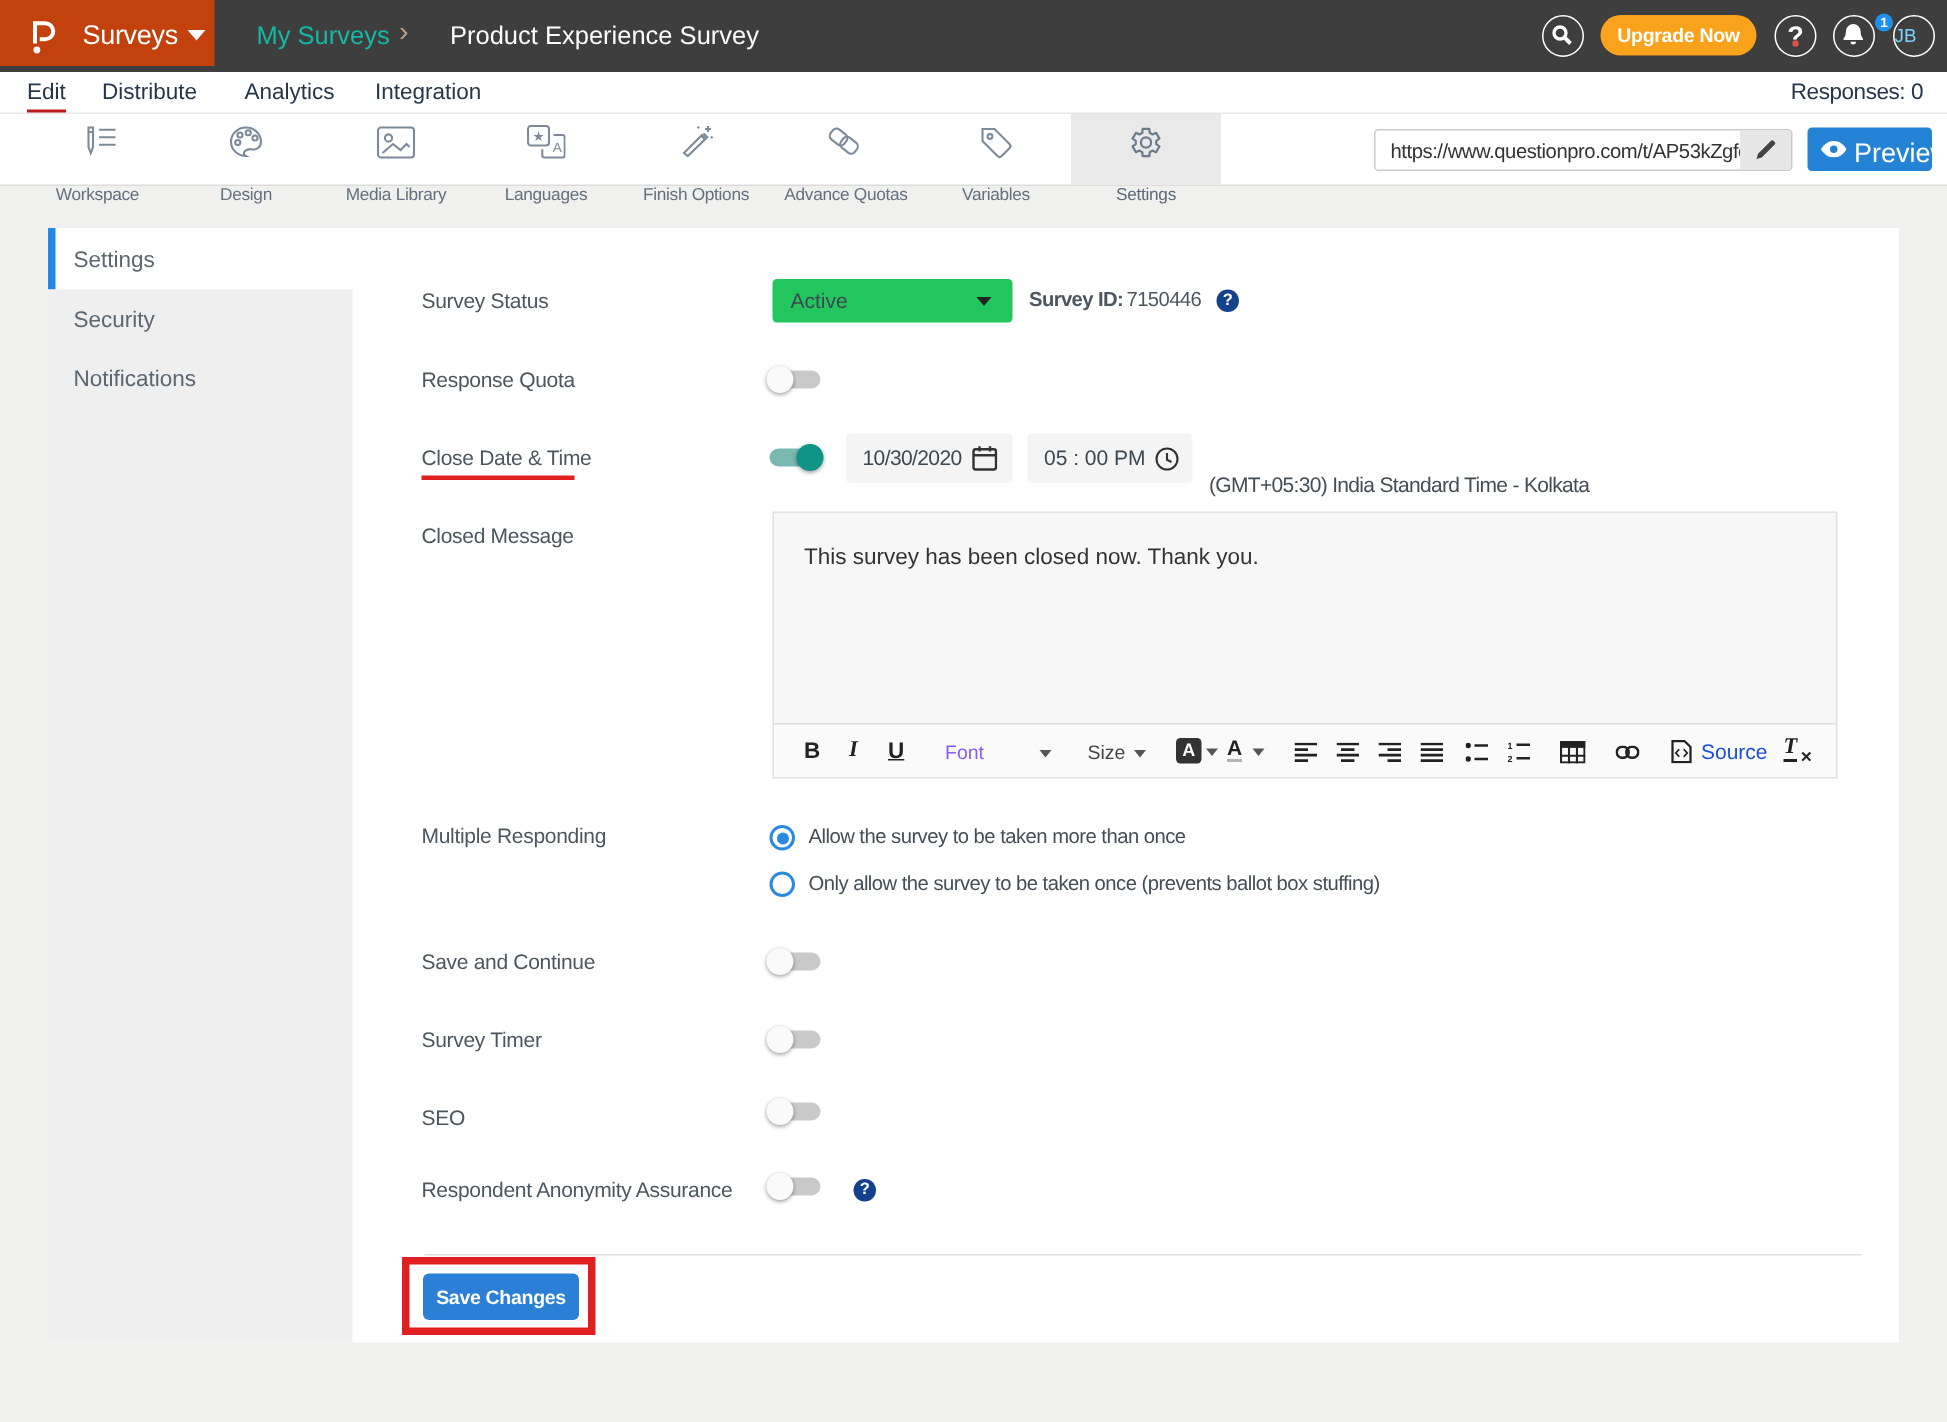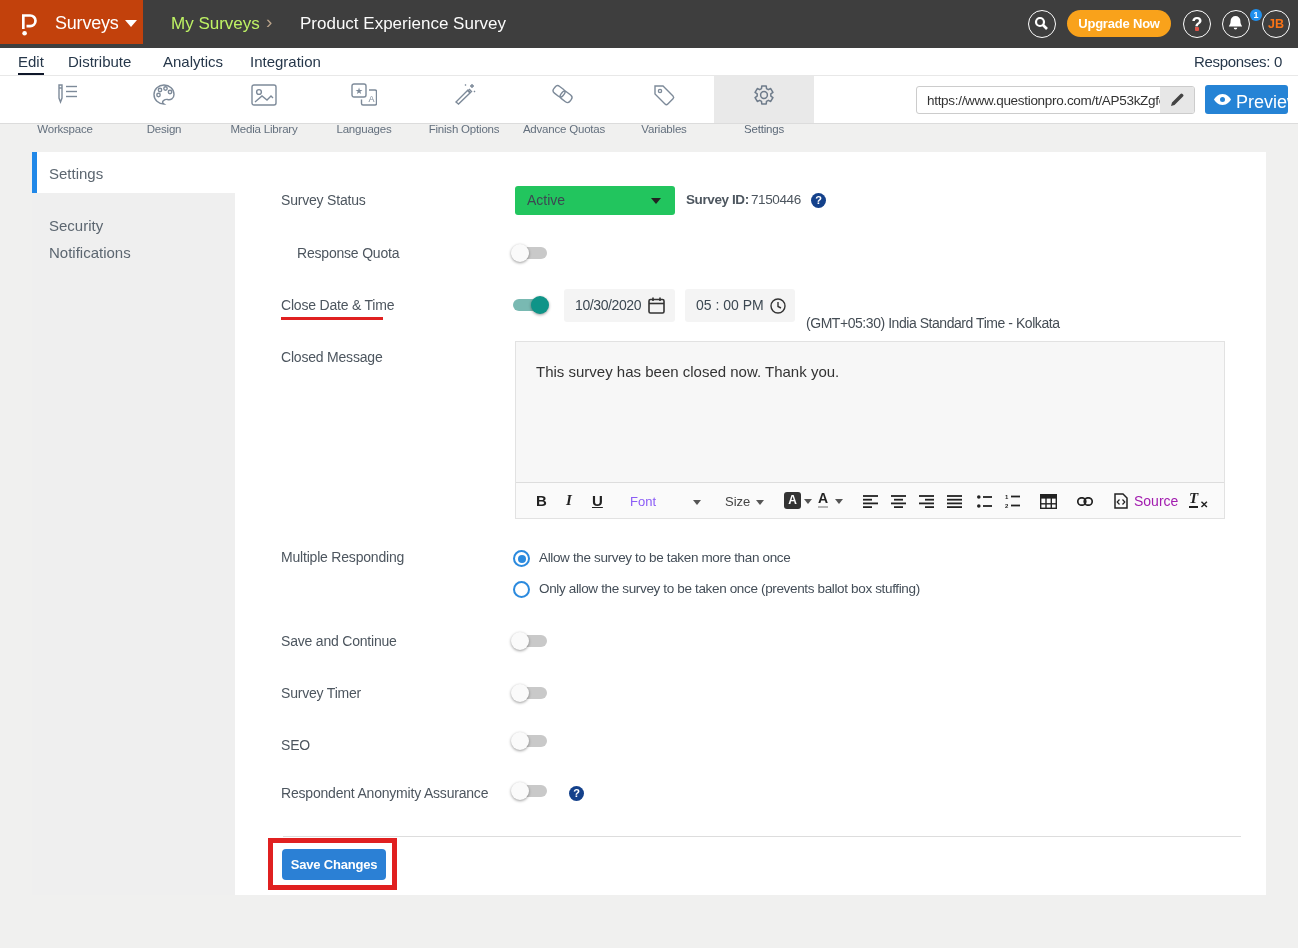--- a/index.html
+++ b/index.html
@@ -40,44 +40,44 @@
 
   <div id="topbar">
     <div id="logoblk">
       <svg width="16" height="23" viewBox="0 0 16 23" style="position:absolute;left:22px;top:13px;">
         <path d="M1.3 16 V2.5 H8.2 a5.3 5.3 0 0 1 0 10.6 H4.5" fill="none" stroke="#fff" stroke-width="2.7"></path>
         <circle cx="2.6" cy="20.3" r="2.3" fill="#fff"></circle>
       </svg>
       <span style="position:absolute;left:55px;top:13px;font-size:18px;color:#fff;letter-spacing:-0.2px;">Surveys</span>
       <span style="position:absolute;left:125px;top:20px;width:0;height:0;border-left:6px solid transparent;border-right:6px solid transparent;border-top:7px solid #fff;"></span>
     </div>
-    <span style="position:absolute;left:171px;top:14px;font-size:17px;color:#bef264;">My Surveys</span>
+    <span style="position:absolute;left:171px;top:14px;font-size:17px;color:#14b8a6;">My Surveys</span>
     <span style="position:absolute;left:266px;top:11px;font-size:19px;color:#b9a38a;">›</span>
     <span style="position:absolute;left:300px;top:14px;font-size:17px;color:#fbfbfb;">Product Experience Survey</span>
     <div class="circbtn" style="left:1028px;">
       <svg width="15" height="15" viewBox="0 0 15 15" style="position:absolute;left:5px;top:5px;">
         <circle cx="6" cy="6" r="4" fill="none" stroke="#fff" stroke-width="2.2"></circle>
         <line x1="9" y1="9" x2="13" y2="13" stroke="#fff" stroke-width="2.6"></line>
       </svg>
     </div>
     <div style="position:absolute;left:1067px;top:10px;width:104px;height:27px;background:#f9a21b;border-radius:14px;color:#fff;font-size:13px;font-weight:bold;text-align:center;line-height:27px;letter-spacing:-0.2px;">Upgrade Now</div>
     <div class="circbtn" style="left:1183px;color:#fff;font-size:18px;font-weight:bold;text-align:center;line-height:26px;">?</div>
     <div style="position:absolute;left:1195.4px;top:26.6px;width:4px;height:4px;background:#e05348;border-radius:1px;"></div>
     <div class="circbtn" style="left:1222px;">
       <svg width="17" height="17" viewBox="0 0 17 17" style="position:absolute;left:4px;top:4px;">
         <path d="M8.5 1 a4.9 4.9 0 0 1 4.9 4.9 c0 3.6 1.7 4.7 1.7 5.3 c0 .3 -.2 .4 -.5 .4 H2.4 c-.3 0 -.5 -.1 -.5 -.4 c0 -.6 1.7 -1.7 1.7 -5.3 A4.9 4.9 0 0 1 8.5 1 z" fill="#fff"></path>
         <path d="M6.7 12.8 a1.8 1.8 0 0 0 3.6 0 z" fill="#fff"></path>
       </svg>
     </div>
     <div style="position:absolute;left:1250px;top:9px;width:12px;height:12px;border-radius:50%;background:#2090ee;color:#fff;font-size:9px;font-weight:bold;text-align:center;line-height:12px;">1</div>
-    <div class="circbtn" style="left:1262px;color:#f97316;font-size:12.5px;font-weight:bold;text-align:center;line-height:26px;">JB</div>
+    <div class="circbtn" style="left:1262px;color:#7dd3fc;font-size:12.5px;font-weight:normal;line-height:26px;">JB</div>
   </div>
 
   <div id="navrow">
-    <span class="navitem" style="left:18px; border-bottom:2px solid #0f172a; padding-bottom:3px;">Edit</span>
+    <span class="navitem" style="left:18px; border-bottom:2px solid #b91c1c; padding-bottom:3px;">Edit</span>
     <span class="navitem" style="left:68px;">Distribute</span>
     <span class="navitem" style="left:163px;">Analytics</span>
     <span class="navitem" style="left:250px;">Integration</span>
     <span class="navitem" style="right:16px;letter-spacing:-0.3px;">Responses: 0</span>
   </div>
 
   <div id="toolrow">
     <div class="tool" style="left:15px;">
       <svg width="26" height="24" viewBox="0 0 26 24" fill="none" stroke="#7d8a99" stroke-width="1.4">
         <path d="M7 2 h3 v13 l-1.5 4 l-1.5 -4 z"></path>
@@ -158,34 +158,34 @@
         <circle cx="8.5" cy="5.5" r="2.5" fill="#2583d5"></circle>
       </svg>
       <span style="position:absolute;left:31px;top:7px;font-size:18px;text-align:right;">Preview</span>
     </div>
   </div>
 
   <div id="card">
     <div style="position:absolute; left:0; top:0; width:5px; height:41px; background:#2188e8;"></div>
     <div class="sideitem" style="top:13px;">Settings</div>
     <div id="sidegray">
-      <div class="sideitem" style="top:24px;">Security</div>
+      <div class="sideitem" style="top:12px;">Security</div>
       <div class="sideitem" style="top:51px;">Notifications</div>
     </div>
 
     <div class="label" style="top:40px;">Survey Status</div>
     <div class="gbox" style="left:483px;top:34px;width:160px;height:29px;background:#22c55e;">
       <span style="position:absolute;left:12px;top:6px;">Active</span>
       <span style="position:absolute;right:14px;top:12px;width:0;height:0;border-left:5px solid transparent;border-right:5px solid transparent;border-top:6px solid #222;"></span>
     </div>
     <span class="label" style="left:654px;top:40px;font-size:13.5px;letter-spacing:-0.4px;font-weight:bold;">Survey ID:</span>
     <span class="label" style="left:719px;top:40px;font-size:13.5px;letter-spacing:-0.4px;">7150446</span>
     <div class="qmark" style="left:779px;top:41px;">?</div>
 
-    <div class="label" style="top:93px;margin-left:16px;">Response Quota</div>
+    <div class="label" style="top:93px;">Response Quota</div>
     <div class="toggle off" style="left:481px;top:95px;">
         <div class="knob"></div>
       </div>
 
     <div class="label" style="top:145px;">Close Date &amp; Time</div>
     <div style="position:absolute;left:249px;top:165px;width:102px;height:3px;background:#e02020;"></div>
     <div class="toggle on" style="left:481px;top:147px;">
         <div class="knob"></div>
       </div>
     <div class="gbox" style="left:532px;top:137px;width:111px;height:33px;">
@@ -279,21 +279,21 @@
         <svg width="16" height="9" viewBox="0 0 16 9" style="position:absolute;left:561px;top:14px;">
             <g fill="none" stroke="#222" stroke-width="1.7">
               <rect x="0.8" y="0.8" width="8" height="7.4" rx="3.7"></rect>
               <rect x="7.2" y="0.8" width="8" height="7.4" rx="3.7"></rect>
             </g>
           </svg>
         <svg width="14" height="16" viewBox="0 0 14 16" style="position:absolute;left:598px;top:10px;">
             <path d="M1 1 h8 l4 4 v10 h-12 z" fill="none" stroke="#222" stroke-width="1.5"></path>
             <path d="M5.5 6.5 l-2.3 2.5 l2.3 2.5 M8.5 6.5 l2.3 2.5 l-2.3 2.5" fill="none" stroke="#222" stroke-width="1.2"></path>
           </svg>
-        <span style="position:absolute;left:618px;top:10px;font-size:14px;color:#a21caf;">Source</span>
+        <span style="position:absolute;left:618px;top:10px;font-size:14px;color:#1d4ed8;">Source</span>
         <span style="position:absolute;left:673px;top:8px;font-size:15px;font-weight:bold;font-style:italic;color:#222;border-bottom:2px solid #222;line-height:15px;font-family:'Liberation Serif',serif;">T</span>
         <span style="position:absolute;left:684px;top:16px;font-size:10px;font-weight:bold;color:#222;">✕</span>
       </div>
     </div>
 
     <div class="label" style="top:397px;">Multiple Responding</div>
     <div class="radio sel" style="left:481px;top:398px;"></div>
     <span class="rlabel" style="left:507px;top:398px;">Allow the survey to be taken more than once</span>
     <div class="radio" style="left:481px;top:429px;"></div>
     <span class="rlabel" style="left:507px;top:429px;">Only allow the survey to be taken once (prevents ballot box stuffing)</span>

